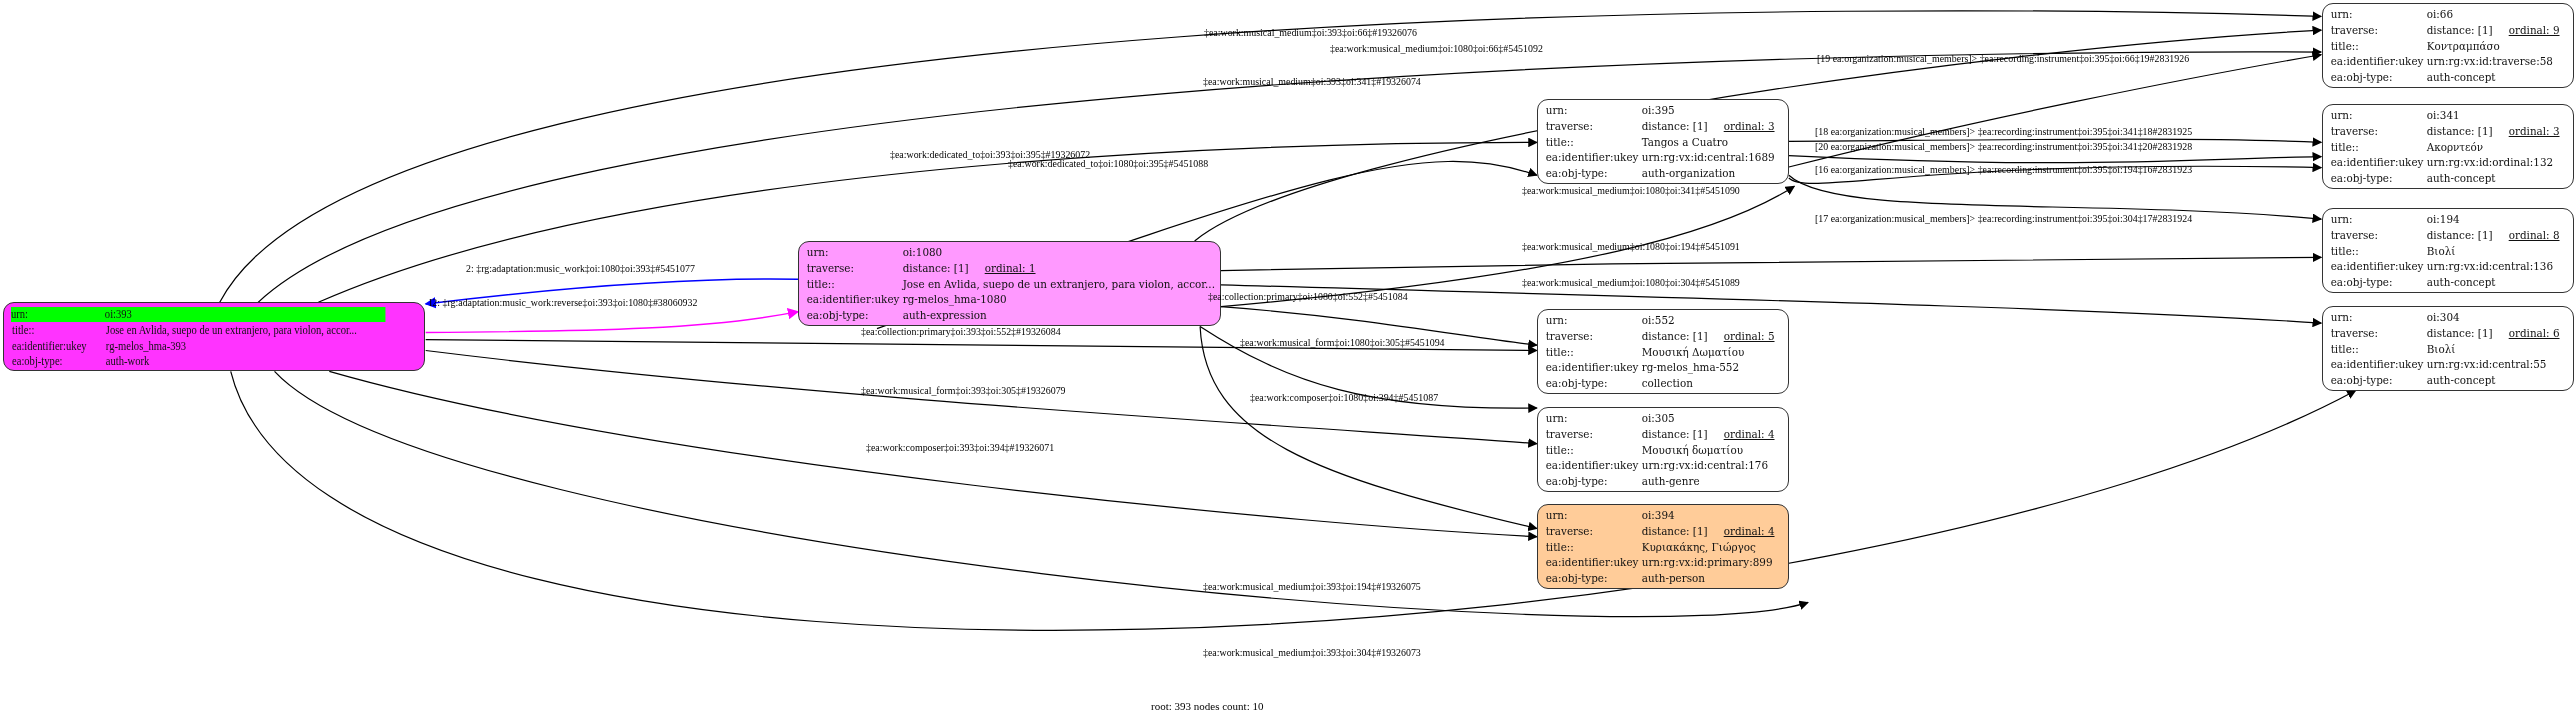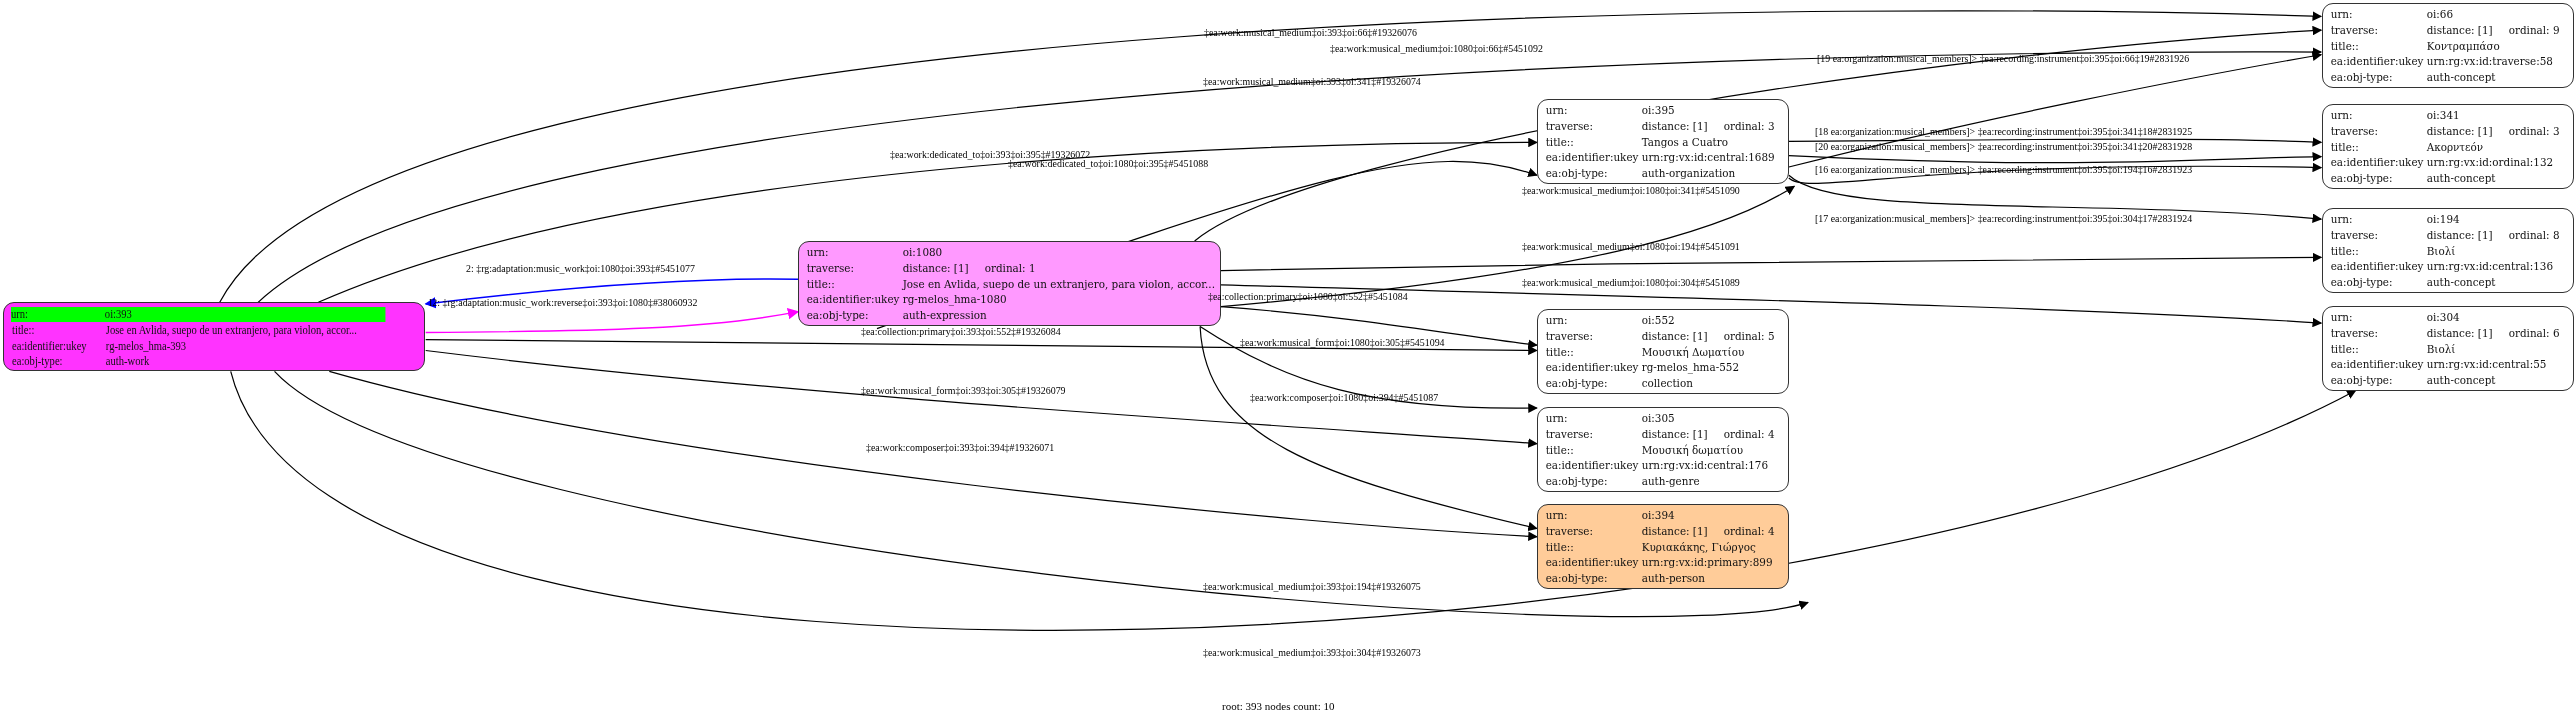--- a/index.html
+++ b/index.html
@@ -2,21 +2,21 @@
 <html style="font-size:8.8px"><head>
 <meta charset="utf-8">
 <style>
   html, body { margin: 0; padding: 0; background: #ffffff; }
   body { width: 2576px; height: 718px; overflow: hidden; position: relative; font-family: "DejaVu Serif", serif; }
   #graph { position: absolute; left: 0; top: 0; width: 2576px; height: 718px; }
   .node-box { position: absolute; border: 1.1px solid #333; border-radius: 11px; box-sizing: border-box; font-size: 10.4px; color: #111; }
   .node-row { position: absolute; left: 7.7px; height: 14.2px; line-height: 14.2px; white-space: nowrap; }
   .node-key { position: absolute; left: 0; }
   .node-val { position: absolute; left: 96px; }
-  .node-ord { position: absolute; left: 178px; }
+  .node-ord { position: absolute; left: 178px; text-decoration: underline; }
   .root .node-row { font-family: "Liberation Serif", serif; font-size: 11.5px; transform: scaleX(0.92); transform-origin: left; }
   .root .node-val { left: 102px; }
   .root .urn-row { background: #00ff00; left: 6.6px; right: 6.6px; }
   .edge-label { position: absolute; white-space: nowrap; font-family: "Liberation Serif", serif; font-size: 11px; color: #000; transform: scaleX(0.9); transform-origin: left; }
   .footer { position: absolute; font-family: "Liberation Serif", serif; font-size: 11px; white-space: nowrap; }
 </style>
 </head>
 <body>
 
 <svg id="graph" xmlns="http://www.w3.org/2000/svg" width="2576" height="718" viewBox="0 0 4701 1311">
@@ -304,14 +304,14 @@
     <div class="edge-label" style="left: 1208px; top: 290px;">‡ea:collection:primary‡oi:1080‡oi:552‡#5451084</div>
     <div class="edge-label" style="left: 861px; top: 325px;">‡ea:collection:primary‡oi:393‡oi:552‡#19326084</div>
     <div class="edge-label" style="left: 1240px; top: 336px;">‡ea:work:musical_form‡oi:1080‡oi:305‡#5451094</div>
     <div class="edge-label" style="left: 861px; top: 384px;">‡ea:work:musical_form‡oi:393‡oi:305‡#19326079</div>
     <div class="edge-label" style="left: 1250px; top: 391px;">‡ea:work:composer‡oi:1080‡oi:394‡#5451087</div>
     <div class="edge-label" style="left: 866px; top: 441px;">‡ea:work:composer‡oi:393‡oi:394‡#19326071</div>
     <div class="edge-label" style="left: 1203px; top: 580px;">‡ea:work:musical_medium‡oi:393‡oi:194‡#19326075</div>
     <div class="edge-label" style="left: 1203px; top: 646px;">‡ea:work:musical_medium‡oi:393‡oi:304‡#19326073</div>
   </div>
 
-<div class="footer" style="left:1222px;top:700px;">root: 393 nodes count: 10</div>
+<div class="footer" style="left:1151px;top:700px;">root: 393 nodes count: 10</div>
 
 
 </body></html>

